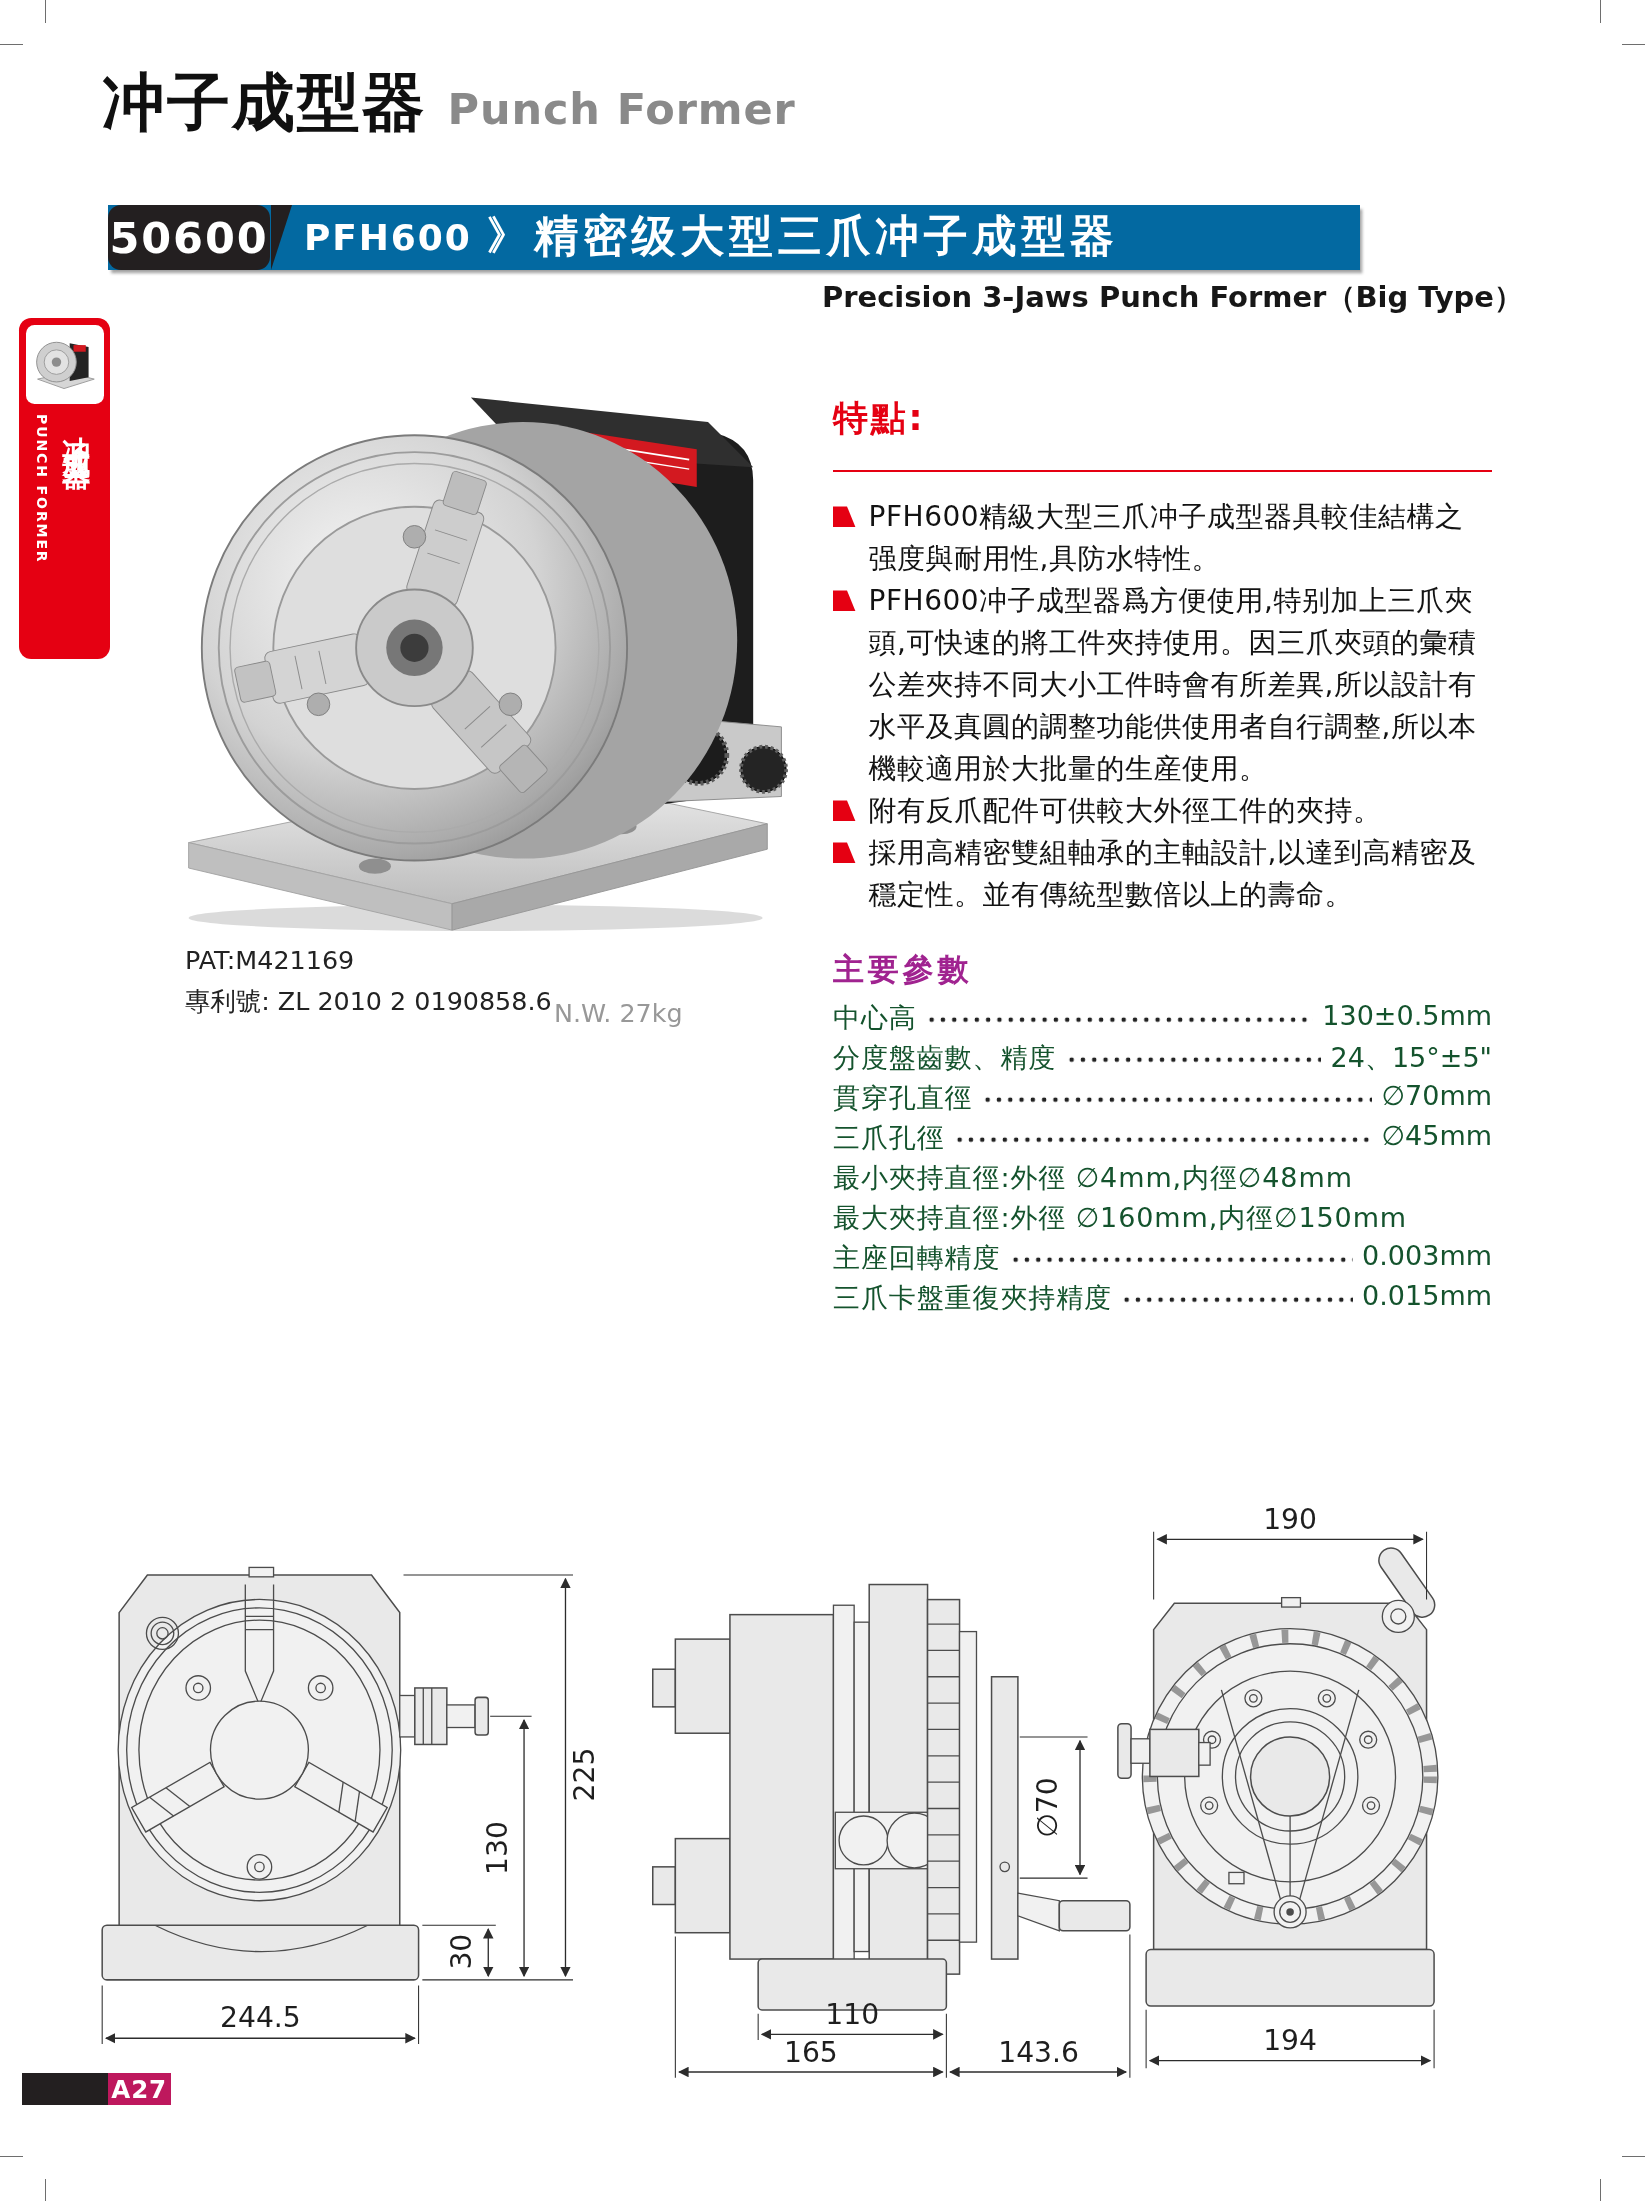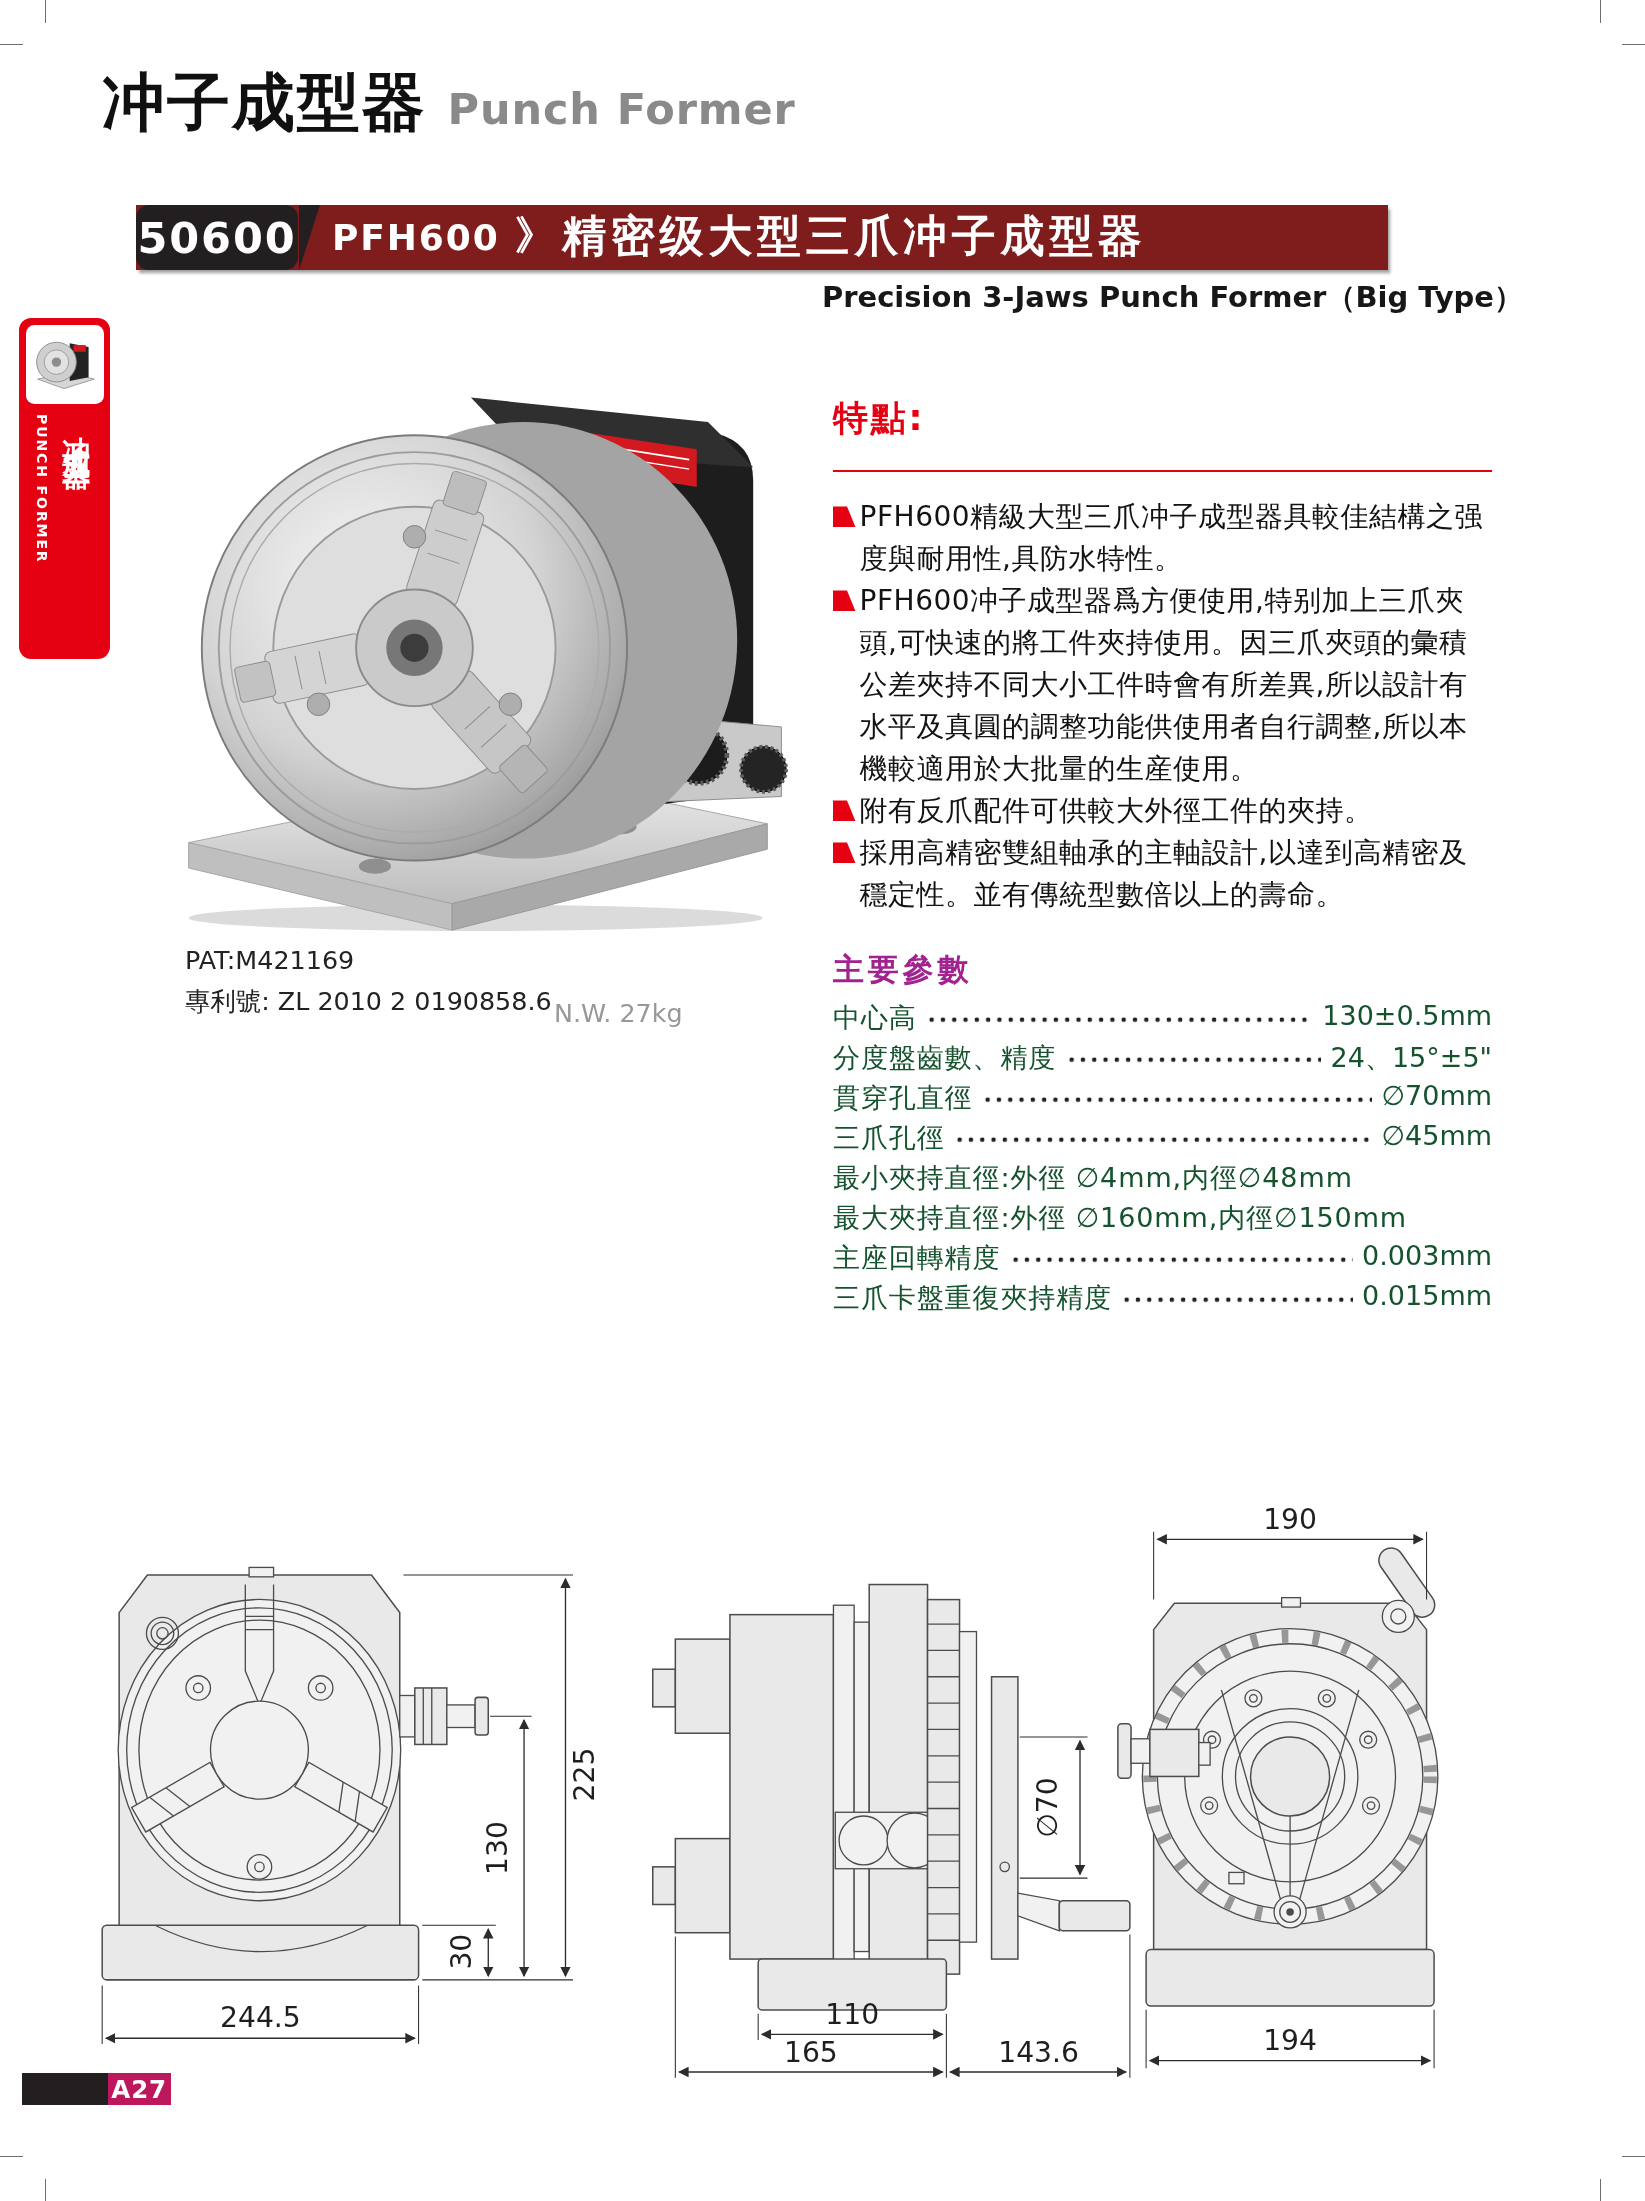--- a/index.html
+++ b/index.html
@@ -6,22 +6,22 @@
   .page{position:relative;width:1645px;height:2202px;background:#ffffff;overflow:hidden;
         font-family:"DejaVu Sans","Liberation Sans",sans-serif;color:#161616;}
   .crop{position:absolute;background:#6e6e6e;}
 
   
   .header{position:absolute;left:102px;top:60px;display:flex;align-items:baseline;gap:21px;}
   .header .cn{font-size:63px;font-weight:bold;color:#101010;letter-spacing:1.9px;}
   .header .en{font-size:43px;font-weight:bold;color:#8a8a8a;letter-spacing:0.9px;}
 
   
-  .banner{position:absolute;left:108px;top:205px;width:1252px;height:65px;background:#7f1d1d;
-          box-shadow:2.8px 3.8px 2.8px rgba(50,50,50,.45);display:flex;align-items:center;margin-left:28px;}
+  .banner{position:absolute;left:108px;top:205px;width:1252px;height:65px;background:#0369a1;
+          box-shadow:2.8px 3.8px 2.8px rgba(50,50,50,.45);display:flex;align-items:center;}
   .modelbox{position:absolute;left:0;top:0;height:65px;width:162px;background:#231f20;border-radius:13px;
             display:flex;align-items:center;justify-content:center;z-index:2;}
   .modelbox::after{content:"";position:absolute;right:-21.7px;top:0;width:0;height:0;
             border-top:65px solid #231f20;border-right:21.7px solid transparent;}
   .modelbox span{color:#fff;font-size:43px;font-weight:bold;letter-spacing:1.9px;}
   .banner .model{margin-left:196px;color:#fff;font-size:36px;font-weight:bold;letter-spacing:1.9px;z-index:3;}
   .banner .chev{color:#fff;font-size:40px;font-weight:bold;margin:0 7.5px 3.8px 15px;}
   .banner .cn-title{color:#fff;font-size:44px;font-weight:bold;letter-spacing:4.7px;margin-top:-1.9px;}
   .subtitle{position:absolute;top:278px;right:122px;font-size:29px;font-weight:bold;color:#171717;}
 
@@ -35,21 +35,21 @@
 
   
   .patent{position:absolute;left:185px;top:940px;font-size:25.4px;color:#222;line-height:1.6;}
   .nw{position:absolute;left:554px;top:998px;font-size:25.4px;color:#989898;}
 
   
   .features{position:absolute;left:833px;top:395px;width:659px;}
   .f-headwrap{border-bottom:2.8px solid #e50012;padding-bottom:28px;margin-bottom:24px;}
   .f-head{color:#e50012;font-size:35px;font-weight:bold;letter-spacing:2.8px;}
   .f-list{list-style:none;margin:0;padding:0;}
-  .f-item{display:flex;gap:4px;font-size:28px;line-height:1.5;color:#131313;letter-spacing:0.5px;}
+  .f-item{display:flex;gap:13px;font-size:28px;line-height:1.5;color:#131313;letter-spacing:0.5px;}
   .tri{flex:0 0 22.6px;height:21px;margin-top:10.4px;background:#e50012;
        clip-path:polygon(0 0,62% 0,100% 100%,0 100%);}
 
   
   .params{position:absolute;left:833px;top:949px;width:659px;}
   .p-head{color:#a02390;font-size:31px;font-weight:bold;letter-spacing:3.8px;margin-bottom:9px;}
   .p-row{display:flex;align-items:flex-start;font-size:27px;color:#14532d;height:40px;}
   .p-label{white-space:nowrap;letter-spacing:0.9px;}
   .p-dots{flex:1;margin:0 9.4px;align-self:center;height:9.4px;
           background-image:radial-gradient(circle,#222 2.1px,transparent 2.5px);

